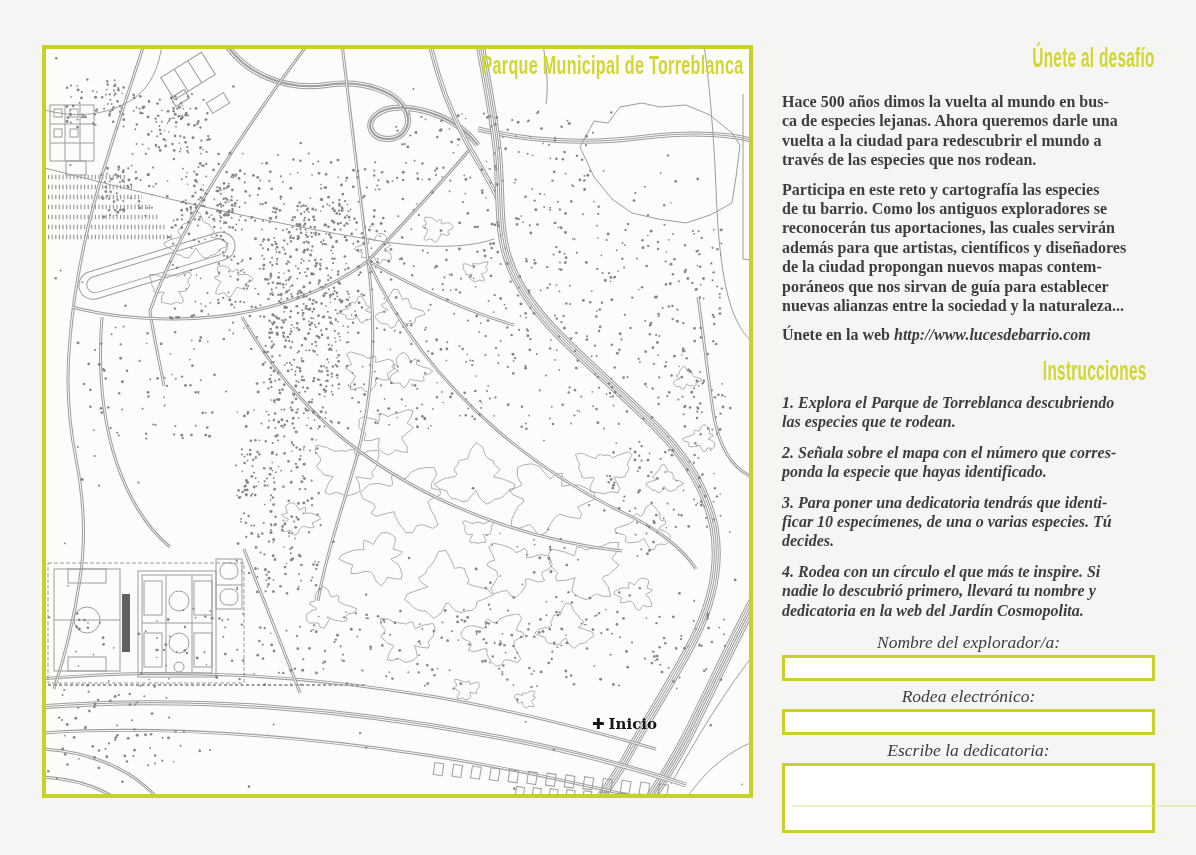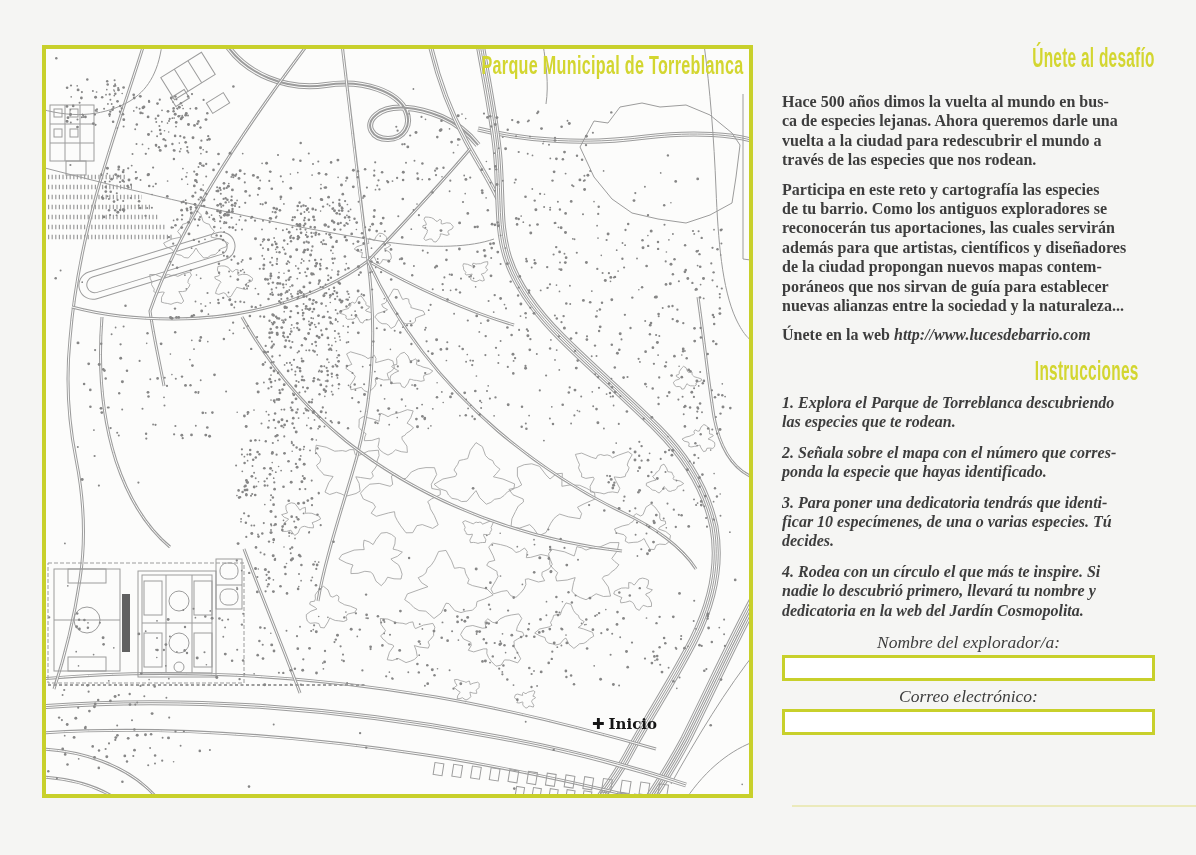--- a/index.html
+++ b/index.html
@@ -35,21 +35,21 @@
   .start-marker .cross{font-family:"DejaVu Sans",sans-serif;font-size:15px;line-height:1;}
   .start-marker .mlabel{font-family:"DejaVu Serif",serif;font-weight:700;font-size:15px;line-height:1;}
   
   .right-col{position:absolute;left:782px;top:38px;width:373px;}
   h1,h2{margin:0;text-align:right;white-space:nowrap;}
   h1 .cond,h2 .cond{
     font-family:"Liberation Sans",sans-serif;font-weight:700;font-size:28px;line-height:1.05;
     color:var(--accent);transform:scaleX(.55);letter-spacing:.5px;
   }
   h1{margin-bottom:17px;}
-  h2{margin:8px 16px 7px;}
+  h2{margin:8px 8px 7px;}
   p.body{font-size:16px;line-height:19.4px;margin:0 0 10px;white-space:pre-line;font-weight:bold;}
   p.web{margin:0 0 11px;}
   p.web .url{font-style:italic;}
   p.instr{font-style:italic;margin:0 0 11px;}
   .field label{
     display:block;text-align:center;font-style:italic;font-size:17.5px;line-height:22px;
     margin:4px 0 2px;
   }
   .box{
     display:block;width:100%;border:3px solid var(--frame);background:#ffffff;
@@ -2908,18 +2908,22 @@
 decides.</p>
   <p class="body instr">4. Rodea con un círculo el que más te inspire. Si
 nadie lo descubrió primero, llevará tu nombre y
 dedicatoria en la web del Jardín Cosmopolita.</p>
 
   <div class="field">
     <label>Nombre del explorador/a:</label>
     <input class="box" type="text" style="">
   </div>
   <div class="field">
-    <label>Correo electrónico:</label>
+    <label>Rodea electrónico:</label>
     <input class="box" type="text" style="">
+  </div>
+  <div class="field">
+    <label>Escribe la dedicatoria:</label>
+    <textarea class="box" style=""></textarea>
   </div>
 </div>
 
 <div class="artifact-line"></div>
 
 </body></html>

